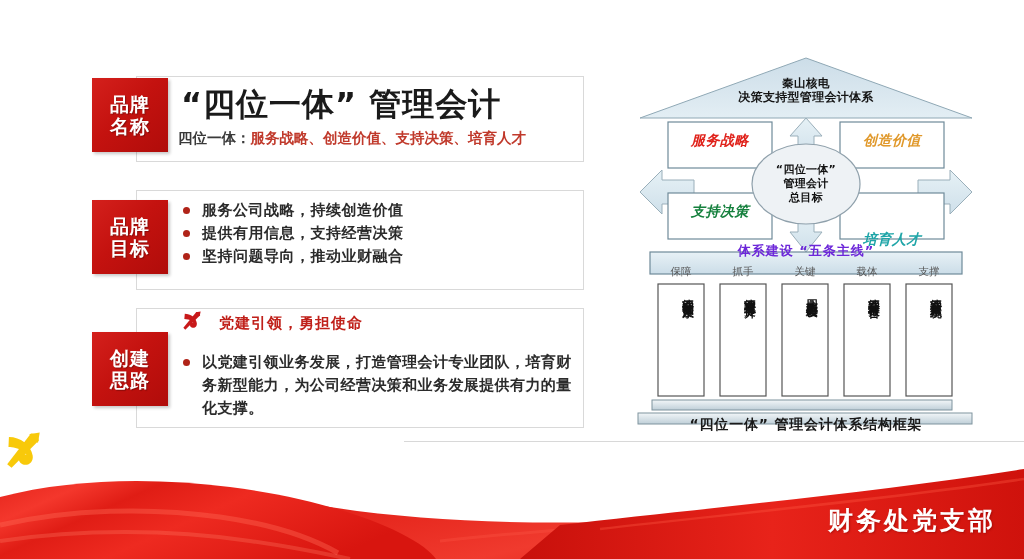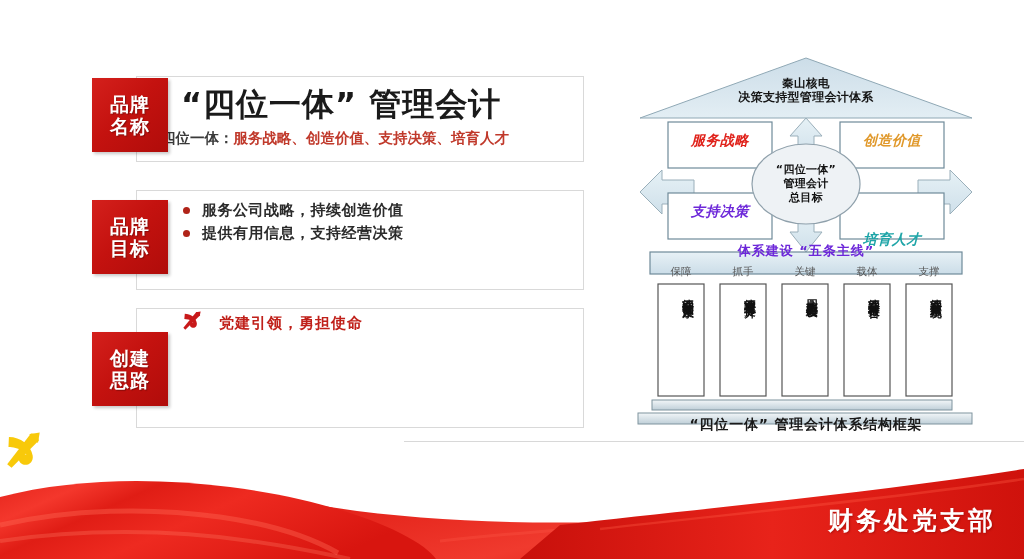--- a/index.html
+++ b/index.html
@@ -49,21 +49,21 @@
   .redtag-3{top:22px;height:74px;}
 
   
   .brand-title{
     position:absolute;left:44px;top:6px;
     font-size:32px;font-weight:bold;color:#1a1a1a;
     font-family:"DejaVu Sans","Liberation Sans",sans-serif;
     letter-spacing:1px;white-space:nowrap;
   }
   .brand-sub{
-    position:absolute;left:24px;top:52px;
+    position:absolute;left:41px;top:52px;
     font-size:14.5px;font-weight:bold;white-space:nowrap;
     font-family:"DejaVu Serif","Liberation Serif",serif;
     text-align:center;
   }
   .brand-sub .k{color:#3a3a3a;}
   .brand-sub .v{color:#c0392b;}
 
   
   .bullets{position:absolute;left:46px;top:8px;}
   .bullet{display:flex;align-items:flex-start;margin-bottom:2px;}
@@ -97,21 +97,21 @@
     position:absolute;
     font-family:"DejaVu Sans","Liberation Sans",sans-serif;
     font-weight:bold;text-align:center;white-space:nowrap;
   }
   .roof-l1{left:0;top:20px;width:340px;font-size:11.5px;color:#141414;letter-spacing:.5px;}
   .roof-l2{left:0;top:33px;width:340px;font-size:12px;color:#141414;letter-spacing:.3px;}
 
   .q-label{font-size:14px;font-style:italic;letter-spacing:.5px;}
   .q-tl{left:36px;top:76px;width:96px;color:#e0211a;}
   .q-tr{left:208px;top:76px;width:96px;color:#e0982a;}
-  .q-bl{left:36px;top:147px;width:96px;color:#6d28d9;}
+  .q-bl{left:36px;top:147px;width:96px;color:#15803d;}
   .q-br{left:208px;top:147px;width:96px;color:#1fa5a8;margin-top:28px;}
 
   .center-l{left:114px;width:112px;font-size:11px;color:#111;letter-spacing:.3px;}
   .c1{top:106px;}
   .c2{top:120px;}
   .c3{top:134px;}
 
   .band-label{left:0;top:186px;width:340px;font-size:13px;color:#6d28d9;letter-spacing:1px;}
 
   .pillar-cap{font-size:10.5px;color:#555;font-weight:normal;width:56px;top:209px;}
@@ -166,20 +166,24 @@
     <div class="row row-2">
       <div class="panel panel-2">
         <div class="bullets">
           <div class="bullet">
             <span class="dot"></span>
             <span class="btext">服务公司战略，持续创造价值</span>
           </div>
           <div class="bullet">
             <span class="dot"></span>
             <span class="btext">提供有用信息，支持经营决策</span>
+          </div>
+          <div class="bullet">
+            <span class="dot"></span>
+            <span class="btext">坚持问题导向，推动业财融合</span>
           </div>
         </div>
       </div>
       <div class="redtag redtag-2">
         <span>品牌</span>
         <span>目标</span>
       </div>
     </div>
 
     <div class="row row-3">
@@ -187,20 +191,24 @@
         <div class="party-head">
           <svg class="party-emblem" viewBox="0 0 100 100">
             <g fill="#c8191a">
               <path d="M14 78 L22 86 L84 26 L80 14 L68 12 Z"></path>
               <path d="M66 14 L86 10 L82 30 Z"></path>
               <path d="M20 20 C44 20 66 36 70 58 C72 70 64 80 52 78 C44 77 40 70 42 64 C44 58 51 56 56 59 C52 52 44 46 34 44 C28 43 22 42 18 42 Z"></path>
             </g>
           </svg>
           <span class="party-title">党建引领，勇担使命</span>
         </div>
+        <div class="para-row">
+          <span class="dot"></span>
+          <span class="para-text">以党建引领业务发展，打造管理会计专业团队，培育财务新型能力，为公司经营决策和业务发展提供有力的量化支撑。</span>
+        </div>
       </div>
       <div class="redtag redtag-3">
         <span>创建</span>
         <span>思路</span>
       </div>
     </div>
   </div>
 
   <div class="diagram">
     <svg class="dg-svg" width="340" height="390" viewBox="0 0 340 390">

